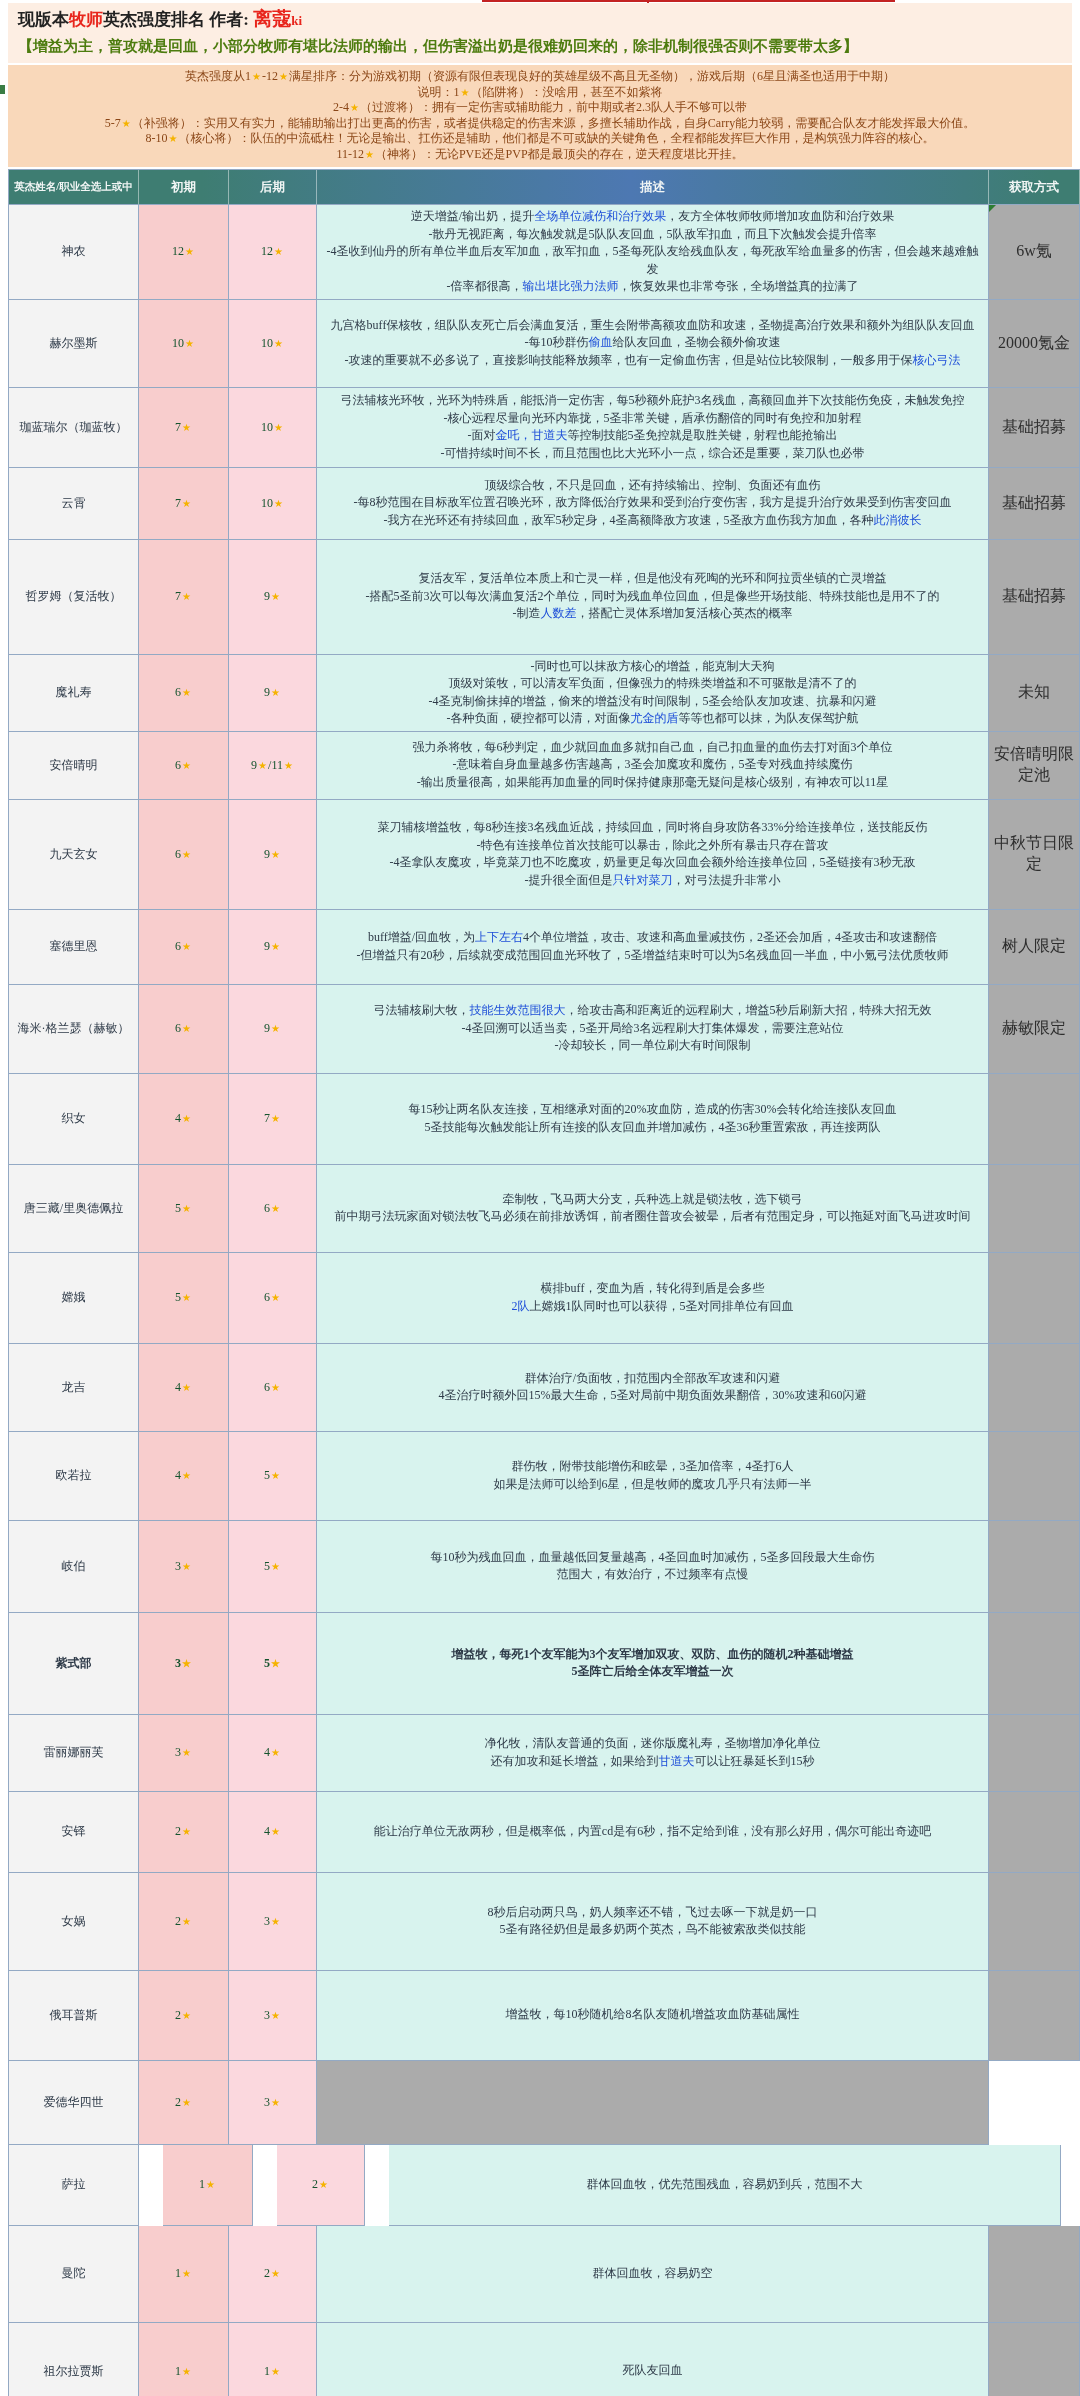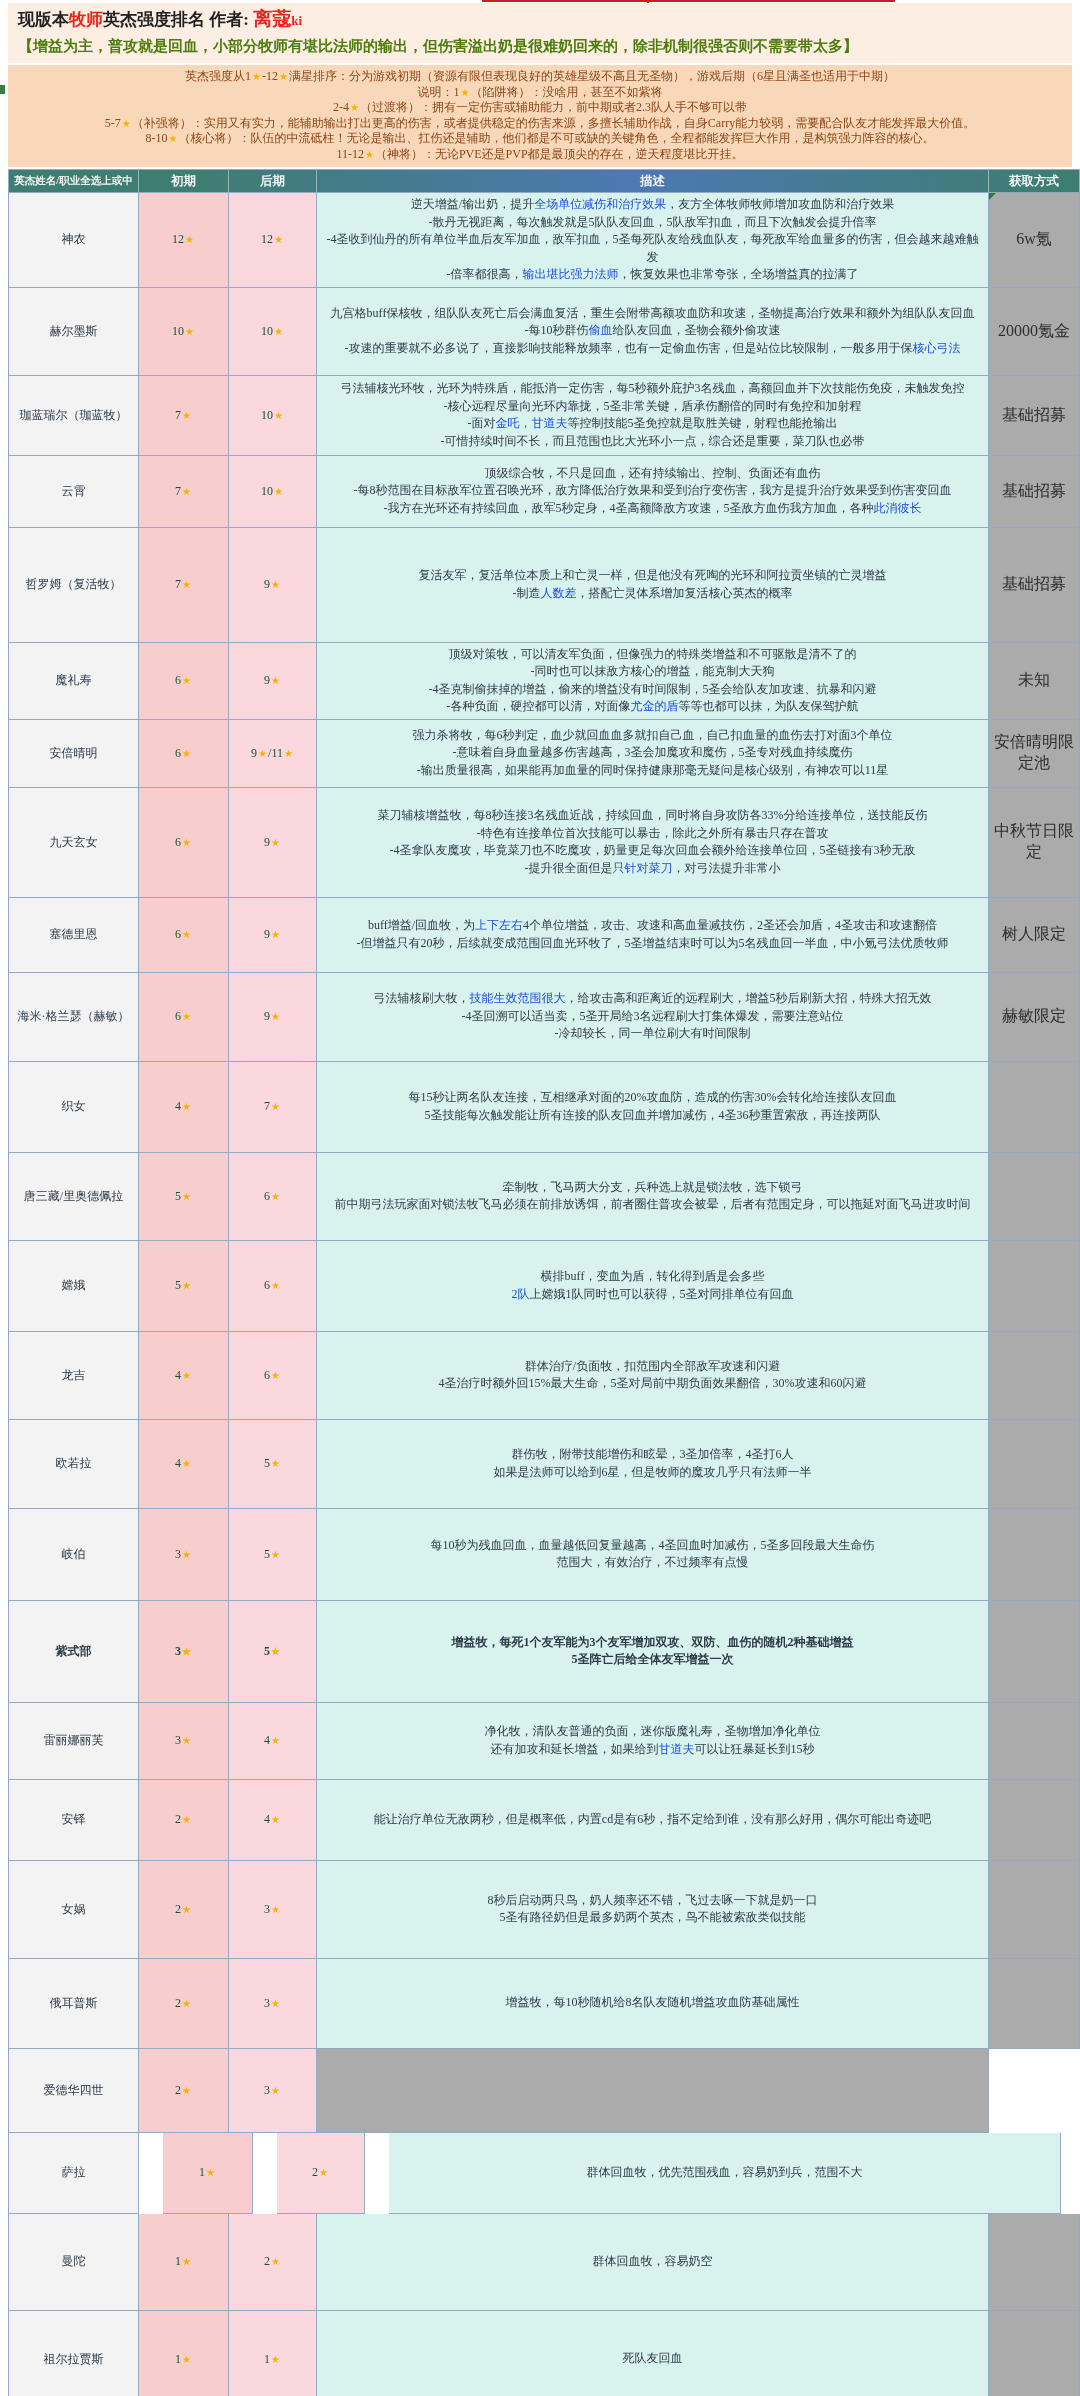--- a/index.html
+++ b/index.html
@@ -16,21 +16,21 @@
   .seg-small{font-size:13px;}
   .subtitle{margin-top:4px;font-size:15px;font-weight:bold;color:#4d7c0f;line-height:20px;}
   
   .notes-box{margin:2px 8px 0;background:#f9d8ba;text-align:center;padding:4px 6px 5px;font-size:12px;color:#8a4617;position:relative;}
   .notes-box::before{content:"";position:absolute;left:-8px;top:20px;width:5px;height:9px;background:#3a7d44;}
   .note-line{line-height:15.5px;}
   .star{color:#f5b300;font-size:10px;padding:0 1px;}
   
   .grid-table{margin:2px 0 0 8px;width:1072px;border-left:1px solid #93a9c4;border-top:1px solid #93a9c4;font-size:12px;}
   .t-head,.t-row{display:grid;grid-template-columns:130px 90px 88px 672px 91px;}
-  .t-head{background:linear-gradient(90deg,#3e7d72 0%,#3e7d72 18%,#4d78b2 58%,#3e7d72 97%);color:#f2f6f5;font-weight:bold;height:23px;}
+  .t-head{background:linear-gradient(90deg,#3e7d72 0%,#3e7d72 18%,#4d78b2 58%,#3e7d72 97%);color:#f2f6f5;font-weight:bold;height:35px;}
   .t-head > div{display:flex;align-items:center;justify-content:center;border-right:1px solid rgba(255,255,255,.45);border-bottom:1px solid #93a9c4;font-size:12.5px;}
   .t-head > div:first-child{font-size:10.5px;white-space:nowrap;}
   .cell{display:flex;align-items:center;justify-content:center;border-right:1px solid #93a9c4;border-bottom:1px solid #93a9c4;padding:2px 3px;box-sizing:border-box;}
   .c-name{background:#f3f3f3;white-space:nowrap;overflow:hidden;font-size:12px;}
   .c-early{background:#f8cdcd;}
   .c-late{background:#fbd8de;}
   .c-desc{background:#d8f3ee;flex-direction:column;line-height:17.5px;padding:3px 5px;text-align:center;}
   .c-acq{background:#ababab;color:#2e2e2e;position:relative;font-size:16px;text-align:center;}
   .c-acq.has-marker::before{content:"";position:absolute;left:0;top:0;width:0;height:0;border-top:7px solid #2e7d32;border-right:7px solid transparent;}
   .num{color:#14532d;}
@@ -145,37 +145,38 @@
         <div class="cell c-early">
           <span class="num">7</span>
           <span class="star">★</span>
         </div>
         <div class="cell c-late">
           <span class="num">9</span>
           <span class="star">★</span>
         </div>
         <div class="cell c-desc">
           <div class="desc-line"><span>复活友军，复活单位本质上和亡灵一样，但是他没有死啕的光环和阿拉贡坐镇的亡灵增益</span></div>
+          <div class="desc-line"><span>-搭配5圣前3次可以每次满血复活2个单位，同时为残血单位回血，但是像些开场技能、特殊技能也是用不了的</span></div>
           <div class="desc-line"><span>-制造</span><span class="red">人数差</span><span>，搭配亡灵体系增加复活核心英杰的概率</span></div>
         </div>
         <div class="cell c-acq">基础招募</div>
       </div>
       <div class="t-row" style="min-height: 74px;">
         <div class="cell c-name">魔礼寿</div>
         <div class="cell c-early">
           <span class="num">6</span>
           <span class="star">★</span>
         </div>
         <div class="cell c-late">
           <span class="num">9</span>
           <span class="star">★</span>
         </div>
         <div class="cell c-desc">
+          <div class="desc-line"><span>-同时也可以抹敌方核心的增益，能克制大天狗</span></div>
           <div class="desc-line"><span>顶级对策牧，可以清友军负面，但像强力的特殊类增益和不可驱散是清不了的</span></div>
-          <div class="desc-line"><span>-同时也可以抹敌方核心的增益，能克制大天狗</span></div>
           <div class="desc-line"><span>-4圣克制偷抹掉的增益，偷来的增益没有时间限制，5圣会给队友加攻速、抗暴和闪避</span></div>
           <div class="desc-line"><span>-各种负面，硬控都可以清，对面像</span><span class="red">尤金的盾</span><span>等等也都可以抹，为队友保驾护航</span></div>
         </div>
         <div class="cell c-acq">未知</div>
       </div>
       <div class="t-row" style="min-height: 68px;">
         <div class="cell c-name">安倍晴明</div>
         <div class="cell c-early">
           <span class="num">6</span>
           <span class="star">★</span>

